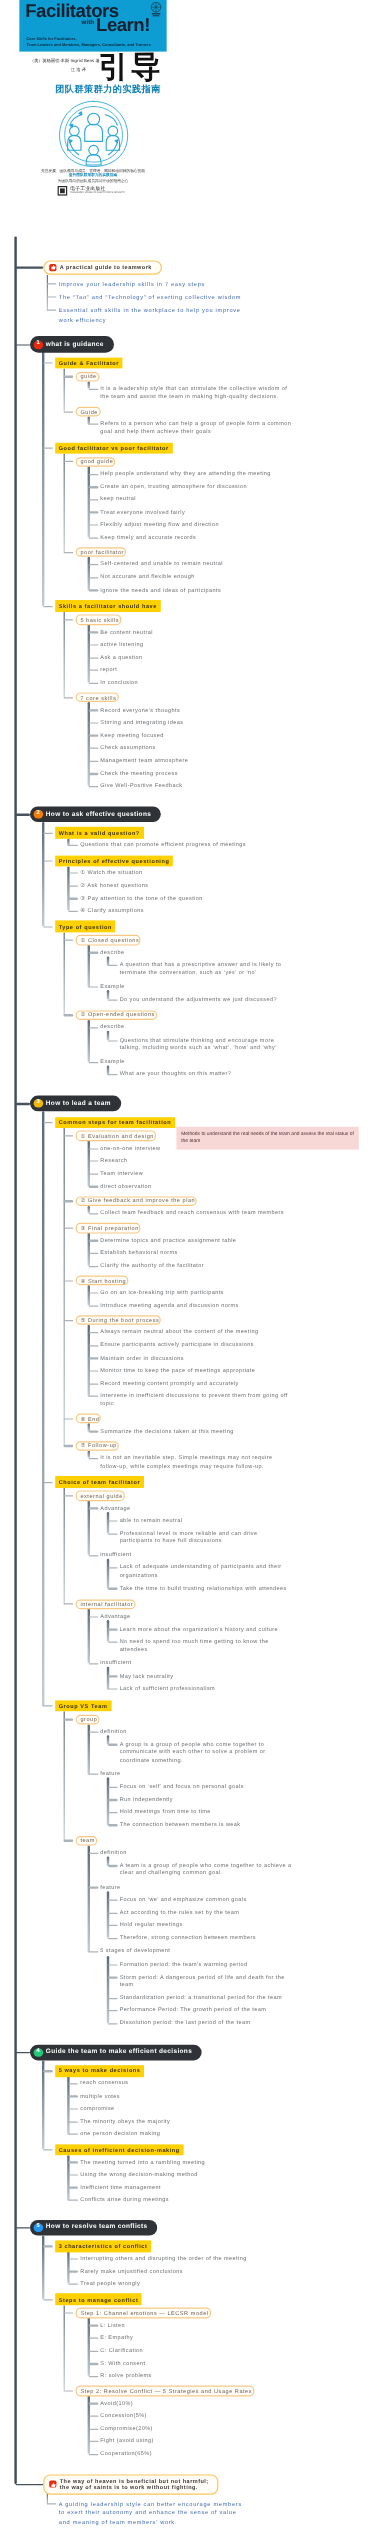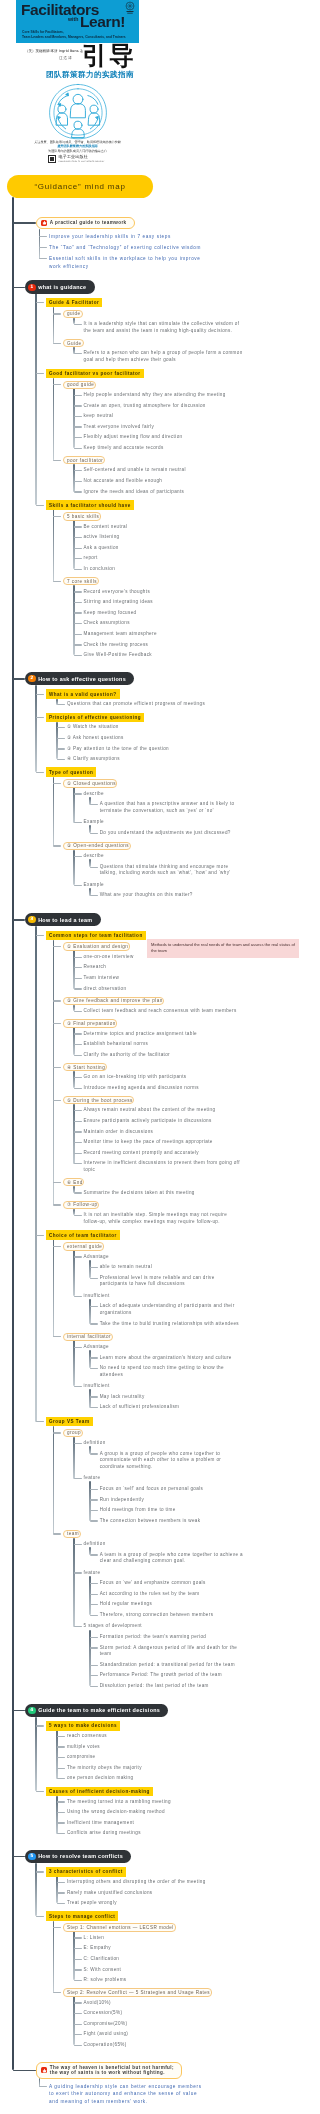--- a/index.html
+++ b/index.html
@@ -323,21 +323,20 @@
 <div class="hline" style="left:36.00px;top:1915.65px;width:8.30px"></div>
 <div class="vline" style="left:38.55px;top:2078.40px;height:8.25px"></div>
 <div class="hline" style="left:39.10px;top:2086.10px;width:8.30px"></div>
 <div class="hline d" style="left:12.80px;top:222.45px;width:23.20px"></div>
 <div class="hline d" style="left:12.80px;top:286.55px;width:12.20px"></div>
 <div class="hline d" style="left:12.80px;top:678.05px;width:12.20px"></div>
 <div class="hline d" style="left:12.80px;top:919.15px;width:12.20px"></div>
 <div class="hline d" style="left:12.80px;top:1709.75px;width:12.20px"></div>
 <div class="hline d" style="left:12.80px;top:1855.75px;width:12.20px"></div>
 <div class="hline d" style="left:12.80px;top:2069.75px;width:23.20px"></div>
-<div class="root-node">“Guidance” mind map</div>
 <div class="hdrbox" style="left:36.00px;top:217.00px;width:98.87px;height:12.00px">
       <span class="sbdg" style="background:#E8290B">
         <svg viewBox="0 0 10 10">
           <path d="M3.2 4.3 L4.6 1.6 Q5.3 1.1 5.5 2.1 L5.1 4.0 L7.6 4.0 Q8.4 4.2 8.0 5.1 L7.0 7.8 Q6.8 8.4 6.1 8.4 L3.2 8.4 Z M1.6 4.3 L3.0 4.3 L3.0 8.4 L1.6 8.4 Z" fill="#fff"></path>
         </svg>
       </span>
       <span class="hdrtxt">A practical guide to teamwork</span>
     </div>
 <div class="txtn blue" style="left:49.00px;top:233.00px;width:157.00px">Improve your leadership skills in 7 easy steps</div>
 <div class="txtn blue" style="left:49.00px;top:244.00px;width:157.00px">The “Tao” and “Technology” of exerting collective wisdom</div>

